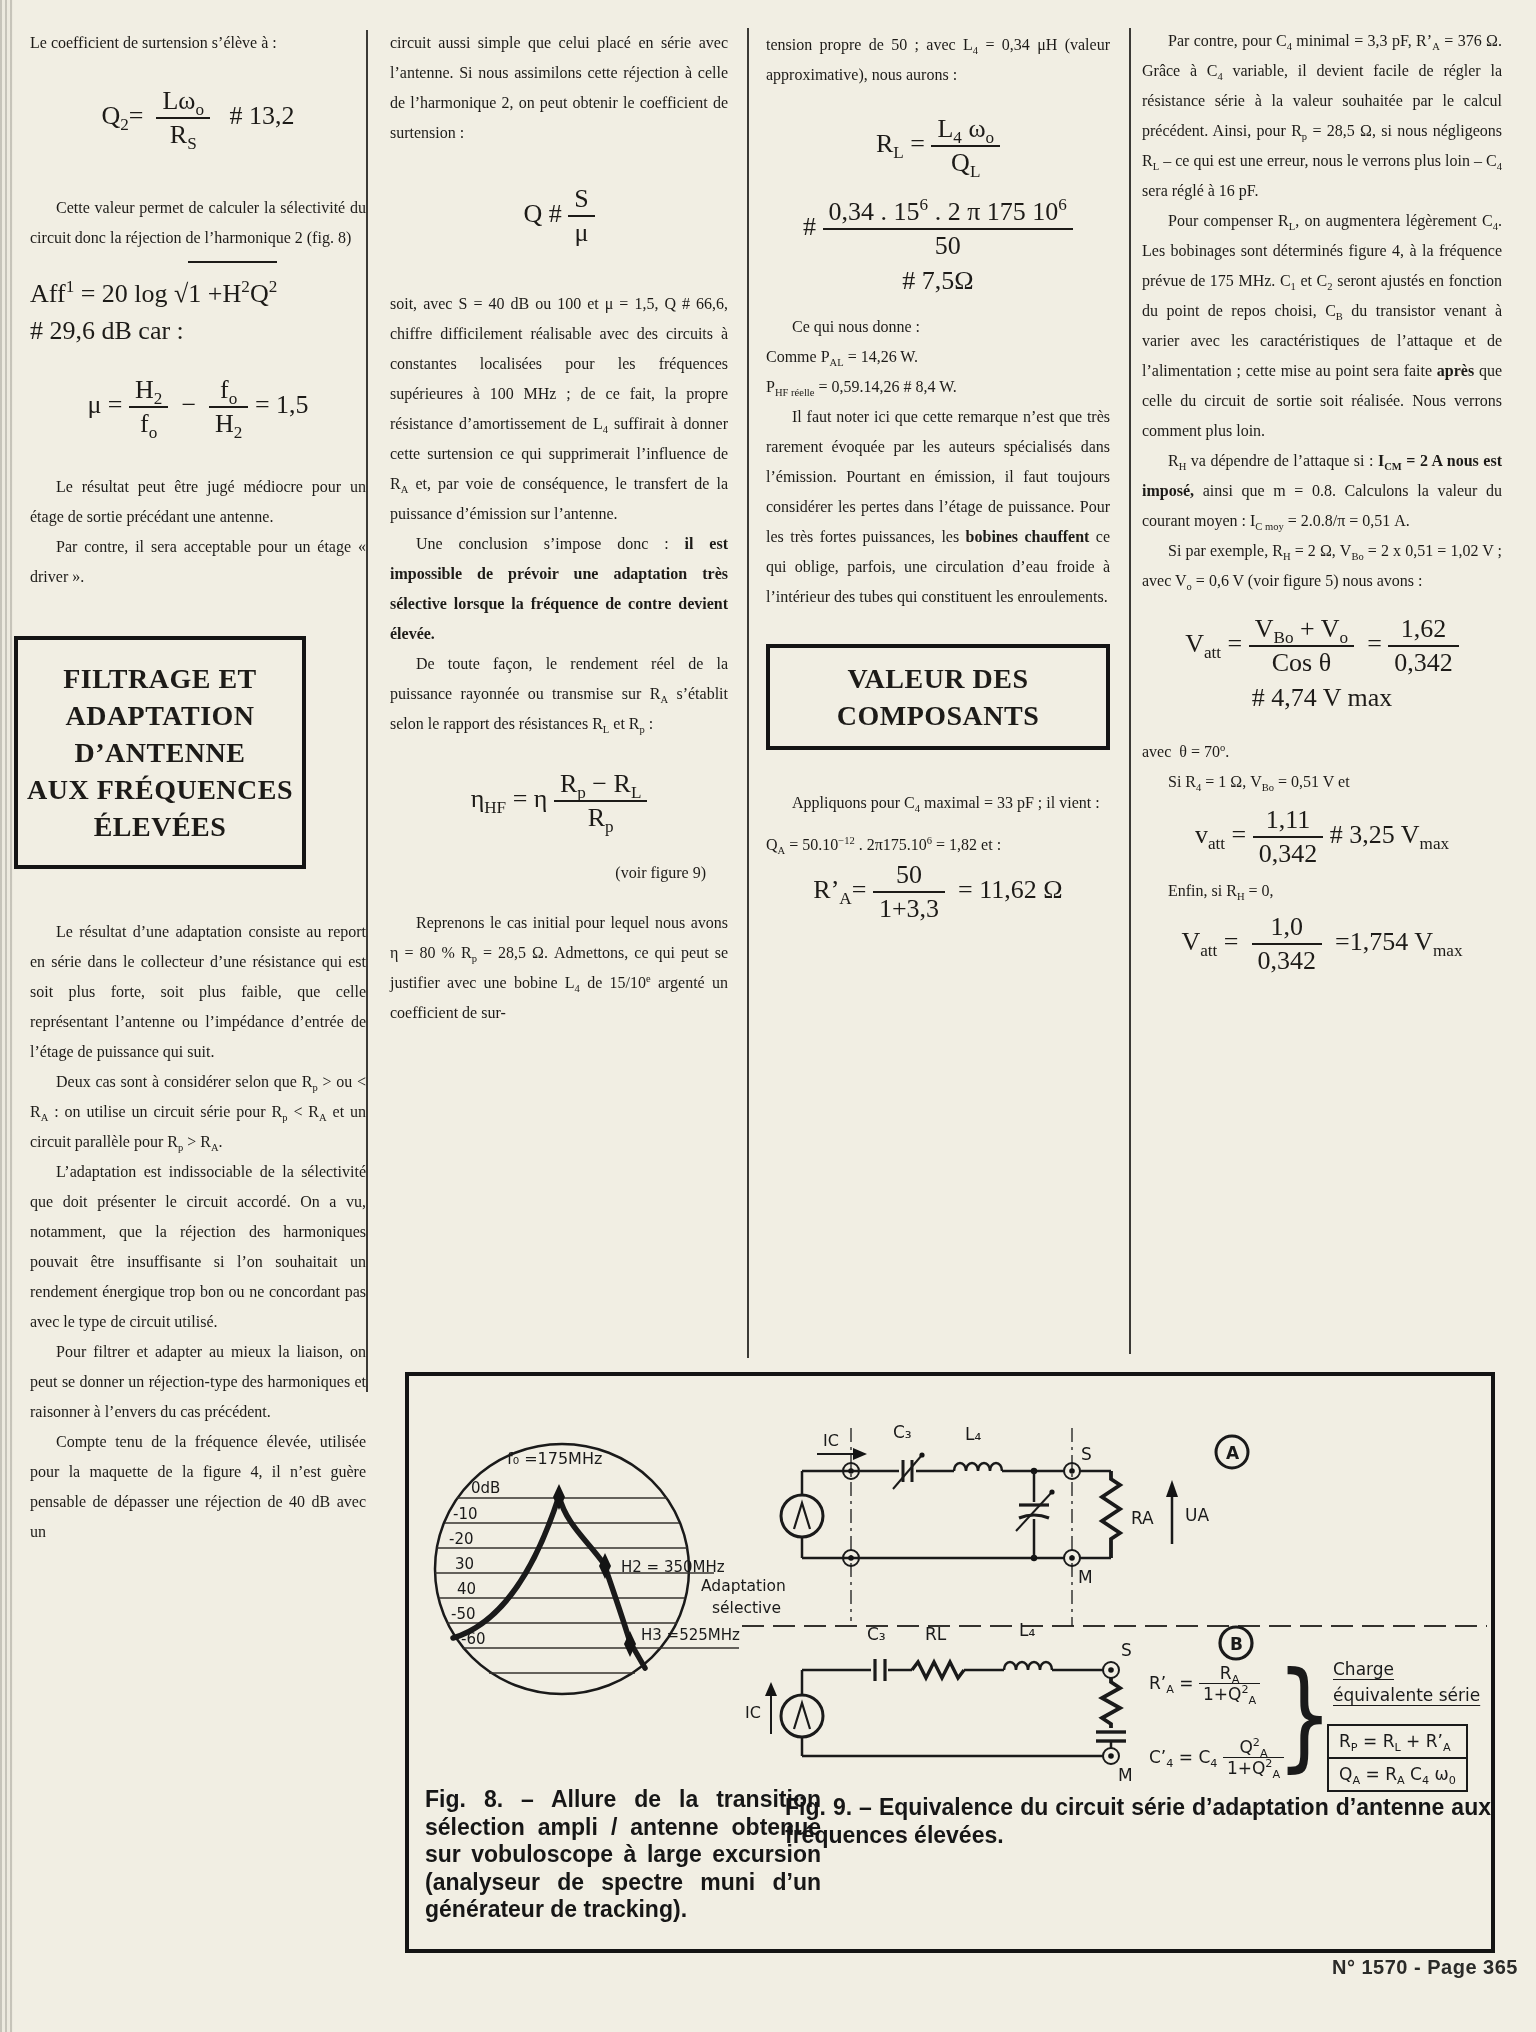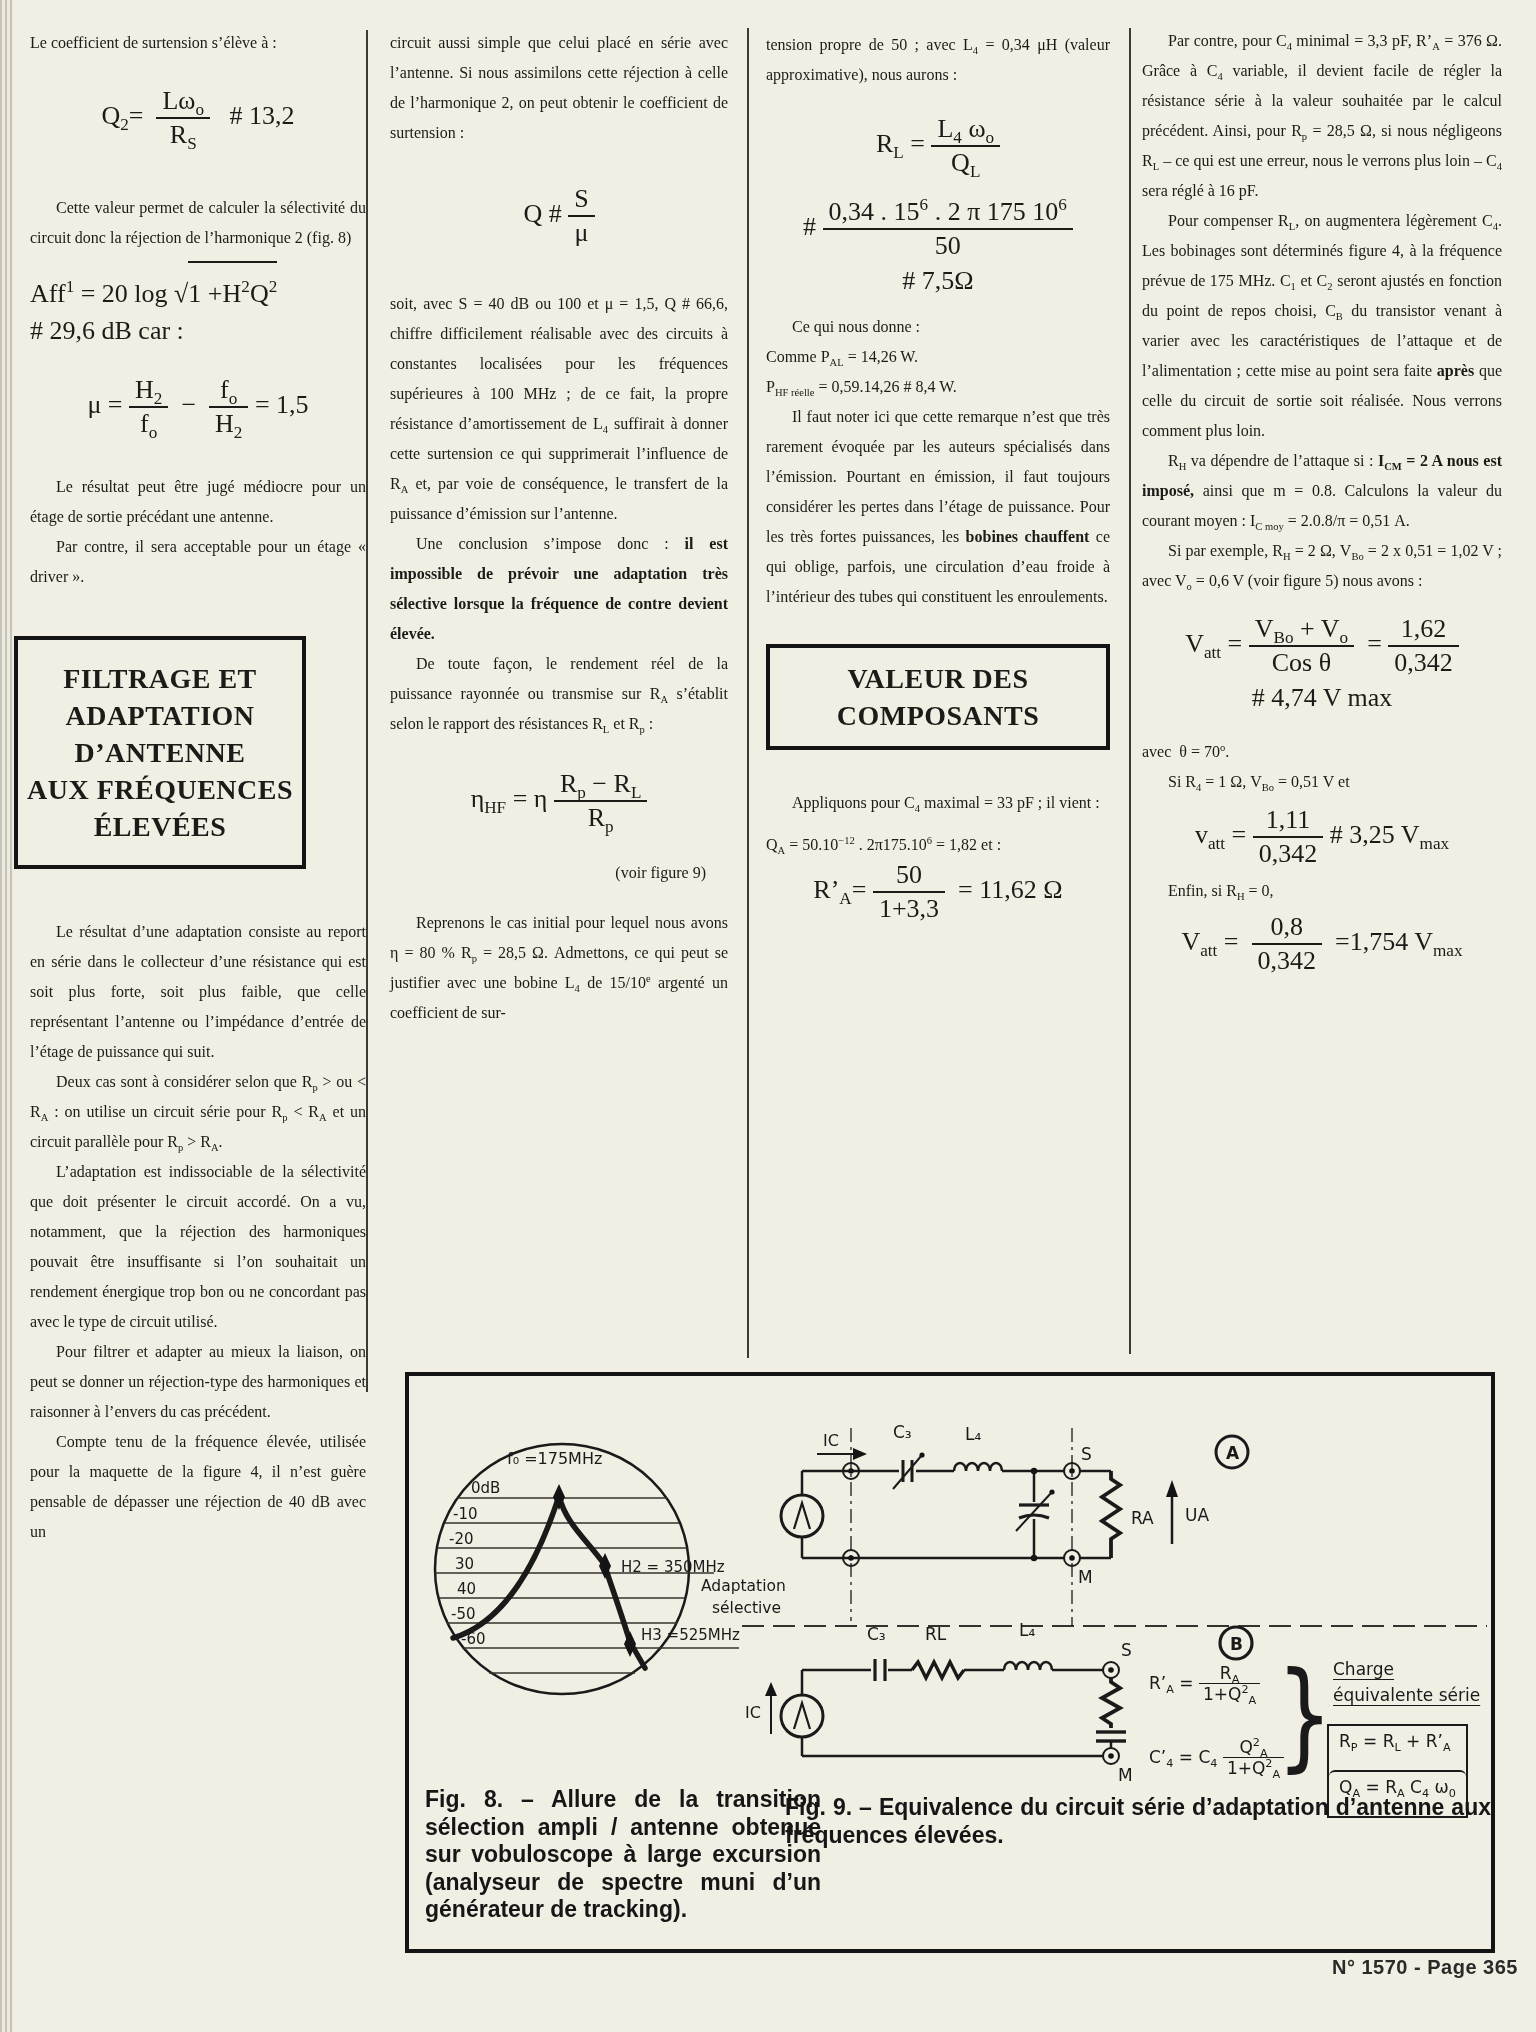--- a/index.html
+++ b/index.html
@@ -25,21 +25,21 @@
   .headbox{border:4px solid #141414;text-align:center;
     font-weight:700;font-size:28px;line-height:37px;letter-spacing:.5px;}
   .figbox{position:absolute;left:405px;top:1372px;width:1082px;height:573px;
     border:4px solid #141414;}
   .figbox svg{position:absolute;left:0;top:0;}
   .figtxt{position:absolute;font-family:"DejaVu Sans", sans-serif;font-size:17px;color:#1a1a1a;white-space:nowrap;}
   .figtxt .frac .num{border-bottom:1.5px solid #1a1a1a;padding:0 4px 1px;}
   .figtxt .frac .den{padding:1px 4px 0;}
   .chargebox{position:absolute;border:2.5px solid #1a1a1a;font-family:"DejaVu Sans", sans-serif;
     font-size:17px;color:#1a1a1a;white-space:nowrap;}
-  .chargebox .row{padding:5px 10px 19px;border-radius:6px;}
+  .chargebox .row{padding:5px 10px 6px;}
   .chargebox .row+.row{border-top:2px solid #1a1a1a;}
   .caption{position:absolute;font-family:"Liberation Sans", sans-serif;
     font-weight:700;font-size:23px;line-height:27.5px;color:#161616;text-align:justify;}
   .undl{text-decoration:underline;text-underline-offset:4px;}
   .brace{position:absolute;font-family:"DejaVu Sans", sans-serif;font-weight:400;
     font-size:118px;line-height:142px;color:#1a1a1a;transform:scaleX(.75);}
   .footer{position:absolute;font-family:"Liberation Sans", sans-serif;font-weight:700;
     font-size:20px;color:#2a2a28;letter-spacing:.5px;}
 </style>
 </head>
@@ -107,21 +107,21 @@
     <p class="body ind" style="margin-top:10px;">Par contre, pour C<sub>4</sub> minimal = 3,3 pF, R’<sub>A</sub> = 376 Ω. Grâce à C<sub>4</sub> variable, il devient facile de régler la résistance série à la valeur souhaitée par le calcul précédent. Ainsi, pour R<sub>p</sub> = 28,5 Ω, si nous négligeons R<sub>L</sub> – ce qui est une erreur, nous le verrons plus loin – C<sub>4</sub> sera réglé à 16 pF.</p>
     <p class="body ind">Pour compenser R<sub>L</sub>, on augmentera légèrement C<sub>4</sub>. Les bobinages sont déterminés figure 4, à la fréquence prévue de 175 MHz. C<sub>1</sub> et C<sub>2</sub> seront ajustés en fonction du point de repos choisi, C<sub>B</sub> du transistor venant à varier avec les caractéristiques de l’attaque et de l’alimentation ; cette mise au point sera faite <b>après</b> que celle du circuit de sortie soit réalisée. Nous verrons comment plus loin.</p>
     <p class="body ind">R<sub>H</sub> va dépendre de l’attaque si : <b>I<sub>CM</sub> = 2 A nous est imposé,</b> ainsi que m = 0.8. Calculons la valeur du courant moyen : I<sub>C moy</sub> = 2.0.8/π = 0,51 A.</p>
     <p class="body ind">Si par exemple, R<sub>H</sub> = 2 Ω, V<sub>Bo</sub> = 2 x 0,51 = 1,02 V ; avec V<sub>o</sub> = 0,6 V (voir figure 5) nous avons :</p>
     <div class="formula" style="margin:18px 0 6px;">V<sub>att</sub> = <span class="frac"><span class="num">V<sub>Bo</sub> + V<sub>o</sub></span><span class="den">Cos θ</span></span> &nbsp;= <span class="frac"><span class="num">1,62</span><span class="den">0,342</span></span></div>
     <div class="formula" style="margin:0 0 24px;"># 4,74 V max</div>
     <p class="body">avec &nbsp;θ = 70<sup>o</sup>.</p>
     <p class="body ind">Si R<sub>4</sub> = 1 Ω, V<sub>Bo</sub> = 0,51 V et</p>
     <div class="formula" style="margin:8px 0 8px;">v<sub>att</sub> = <span class="frac"><span class="num">1,11</span><span class="den">0,342</span></span> # 3,25 V<sub>max</sub></div>
     <p class="body ind">Enfin, si R<sub>H</sub> = 0,</p>
-    <div class="formula" style="margin-top:6px;">V<sub>att</sub> = &nbsp;<span class="frac"><span class="num">0,8</span><span class="den">0,342</span></span>&nbsp; =1,754 V<sub>max</sub></div>
+    <div class="formula" style="margin-top:6px;">V<sub>att</sub> = &nbsp;<span class="frac"><span class="num">1,0</span><span class="den">0,342</span></span>&nbsp; =1,754 V<sub>max</sub></div>
   </div>
 
   <div class="figbox">
     <svg width="1082" height="573" viewBox="0 0 1082 573">
       <g stroke="#1a1a1a" fill="none">
 
         <ellipse cx="153" cy="193" rx="127" ry="125" stroke-width="2.5"></ellipse>
         <g stroke-width="1.3" stroke="#34322e">
           <line x1="48" y1="122" x2="258" y2="122"></line>
           <line x1="36" y1="147" x2="270" y2="147"></line>

